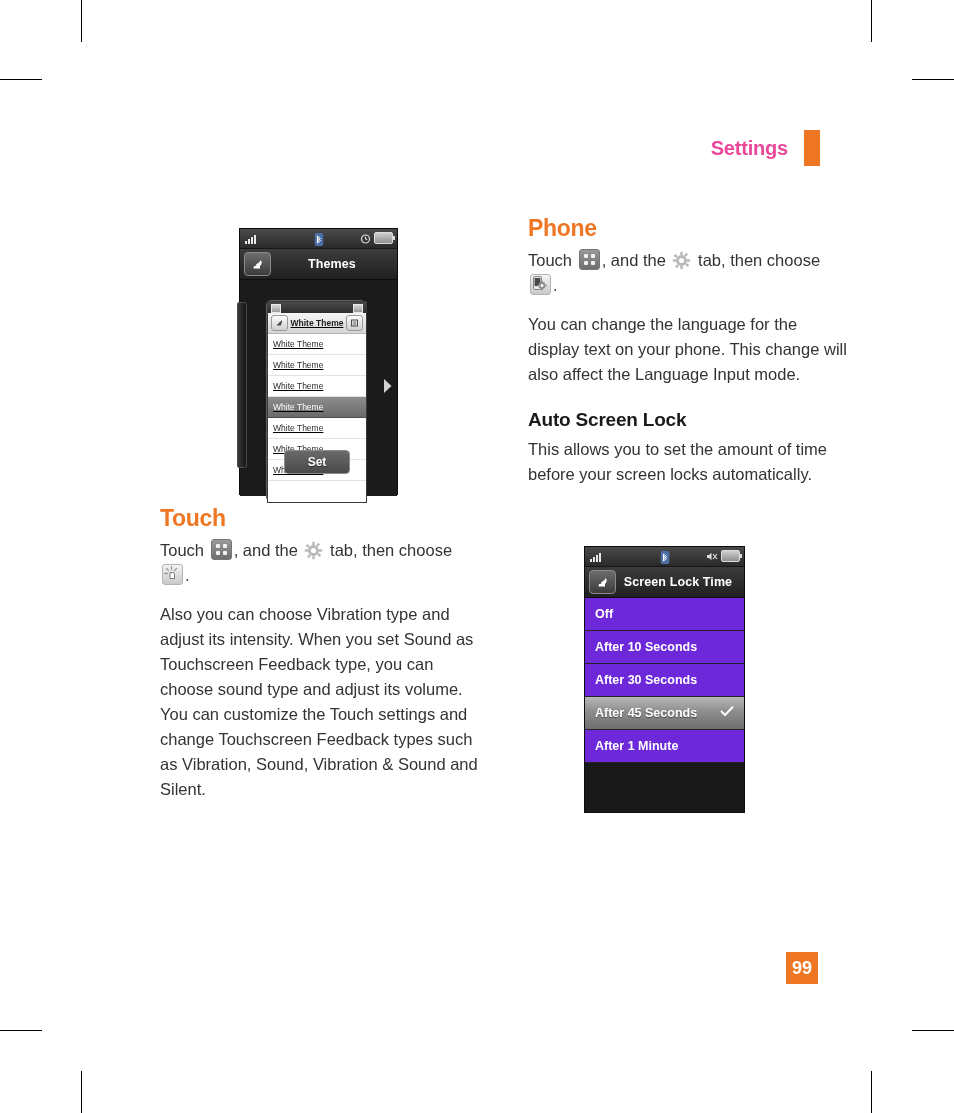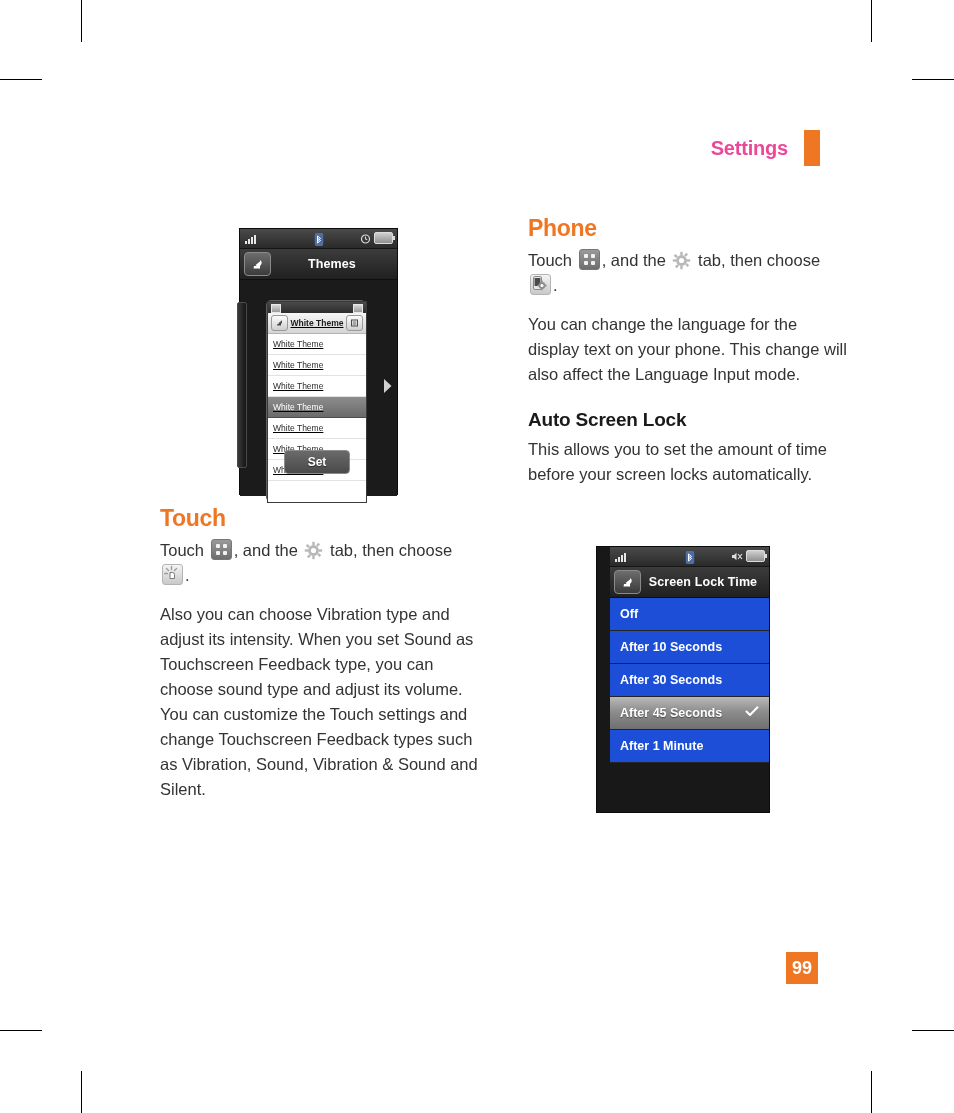--- a/index.html
+++ b/index.html
@@ -119,21 +119,21 @@
   }
   .ic-chip svg { display:block; }
 
   
   .device {
     position: absolute;
     background: #181818;
     border: 1px solid #0c0c0c;
   }
   .device-themes { left: 239px; top: 228px; width: 157px; height: 265px; }
-  .device-lock   { left: 596px; top: 546px; width: 159px; height: 265px; padding-left: 13px; }
+  .device-lock   { left: 584px; top: 546px; width: 159px; height: 265px; }
 
   .statusbar {
     position: relative;
     height: 19px;
     background: linear-gradient(#4a4a4a, #2a2a2a);
     border-bottom: 1px solid #151515;
   }
   .sb-signal {
     position: absolute; left: 5px; bottom: 4px;
     display: flex; align-items: flex-end; gap: 1px;
@@ -186,21 +186,21 @@
     flex: 1;
     text-align: center;
     color: #ffffff;
     font-size: 12.5px;
     font-weight: bold;
     letter-spacing: 0.1px;
     padding-right: 4px;
   }
 
   
-  .opt-list { background: #1d4ed8; }
+  .opt-list { background: #6d28d9; }
   .opt-row {
     height: 32px;
     display: flex;
     align-items: center;
     padding: 0 10px;
     color: #ffffff;
     font-size: 12.5px;
     font-weight: bold;
     border-bottom: 1px solid #242424;
     position: relative;

